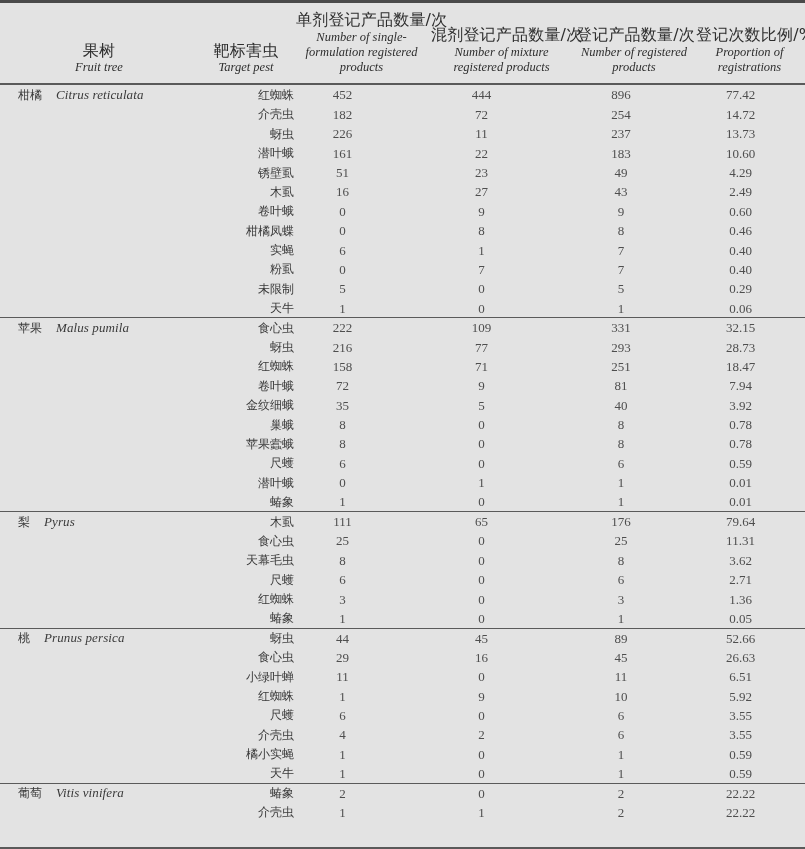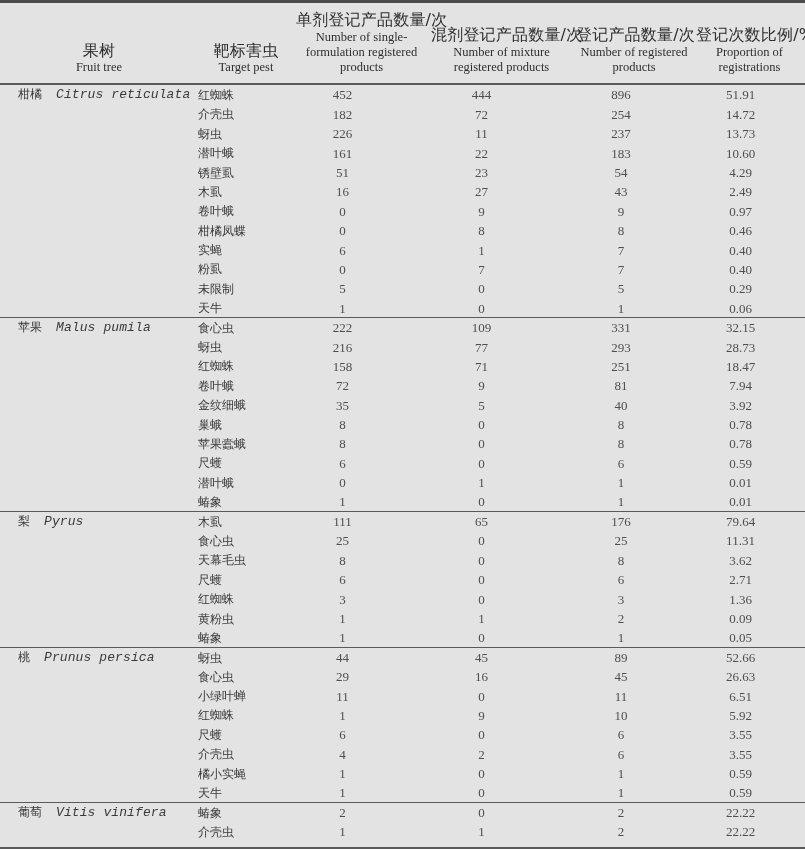--- a/index.html
+++ b/index.html
@@ -58,20 +58,21 @@
     font-family: "DejaVu Sans", "Liberation Sans", sans-serif;
     font-size: 16px;
     letter-spacing: .2px;
     display: block;
     white-space: nowrap;
   }
   .hdr-en {
     display: block;
     font-size: 12.5px;
     font-family: "Liberation Serif", serif;
+    font-style: italic;
   }
   .hdr-rule-bottom {
     height: 2px;
     background: #5a5a5a;
     line-height: 0;
     font-size: 0;
   }
 
   
   tbody td {
@@ -84,27 +85,27 @@
     padding-left: 18px;
     white-space: nowrap;
     text-align: left;
   }
   .fruit-cn {
     font-family: Liberation Mono, monospace;
     font-size: 12px;
   }
   .fruit-la {
     font-style: italic;
-    font-family: Liberation Mono, monospace;
+    font-family: Liberation Serif, serif;
     font-size: 13px;
     margin-left: 14px;
     letter-spacing: .1px;
   }
   td.pest {
-    text-align: left;
+    text-align: right;
     font-family: "DejaVu Sans", "Liberation Sans", sans-serif;
     font-size: 12px;
     white-space: nowrap;
   }
   td.num {
     text-align: center;
     font-family: "Liberation Serif", "DejaVu Serif", serif;
     font-size: 13px;
     color: #4e4e4e;
   }
@@ -170,21 +171,21 @@
         <td class="hdr-rule-bottom" colspan="6"></td>
       </tr>
     </thead>
     <tbody id="tableBody">
         <tr>
           <td class="fruit"><span class="fruit-cn">柑橘</span><span class="fruit-la">Citrus reticulata</span></td>
           <td class="pest">红蜘蛛</td>
           <td class="num single">452</td>
           <td class="num mixture">444</td>
           <td class="num total">896</td>
-          <td class="num prop">51.91</td>
+          <td class="num prop">77.42</td>
         </tr>
         <tr>
           <td class="fruit"></td>
           <td class="pest">介壳虫</td>
           <td class="num single">182</td>
           <td class="num mixture">72</td>
           <td class="num total">254</td>
           <td class="num prop">14.72</td>
         </tr>
         <tr>
@@ -201,38 +202,38 @@
           <td class="num single">161</td>
           <td class="num mixture">22</td>
           <td class="num total">183</td>
           <td class="num prop">10.60</td>
         </tr>
         <tr>
           <td class="fruit"></td>
           <td class="pest">锈壁虱</td>
           <td class="num single">51</td>
           <td class="num mixture">23</td>
-          <td class="num total">54</td>
+          <td class="num total">49</td>
           <td class="num prop">4.29</td>
         </tr>
         <tr>
           <td class="fruit"></td>
           <td class="pest">木虱</td>
           <td class="num single">16</td>
           <td class="num mixture">27</td>
           <td class="num total">43</td>
           <td class="num prop">2.49</td>
         </tr>
         <tr>
           <td class="fruit"></td>
           <td class="pest">卷叶蛾</td>
           <td class="num single">0</td>
           <td class="num mixture">9</td>
           <td class="num total">9</td>
-          <td class="num prop">0.97</td>
+          <td class="num prop">0.60</td>
         </tr>
         <tr>
           <td class="fruit"></td>
           <td class="pest">柑橘凤蝶</td>
           <td class="num single">0</td>
           <td class="num mixture">8</td>
           <td class="num total">8</td>
           <td class="num prop">0.46</td>
         </tr>
         <tr>
@@ -382,28 +383,20 @@
         <tr>
           <td class="fruit"></td>
           <td class="pest">红蜘蛛</td>
           <td class="num single">3</td>
           <td class="num mixture">0</td>
           <td class="num total">3</td>
           <td class="num prop">1.36</td>
         </tr>
         <tr>
           <td class="fruit"></td>
-          <td class="pest">黄粉虫</td>
-          <td class="num single">1</td>
-          <td class="num mixture">1</td>
-          <td class="num total">2</td>
-          <td class="num prop">0.09</td>
-        </tr>
-        <tr>
-          <td class="fruit"></td>
           <td class="pest">蝽象</td>
           <td class="num single">1</td>
           <td class="num mixture">0</td>
           <td class="num total">1</td>
           <td class="num prop">0.05</td>
         </tr>
         <tr class="group-start">
           <td class="fruit"><span class="fruit-cn">桃</span><span class="fruit-la">Prunus persica</span></td>
           <td class="pest">蚜虫</td>
           <td class="num single">44</td>

